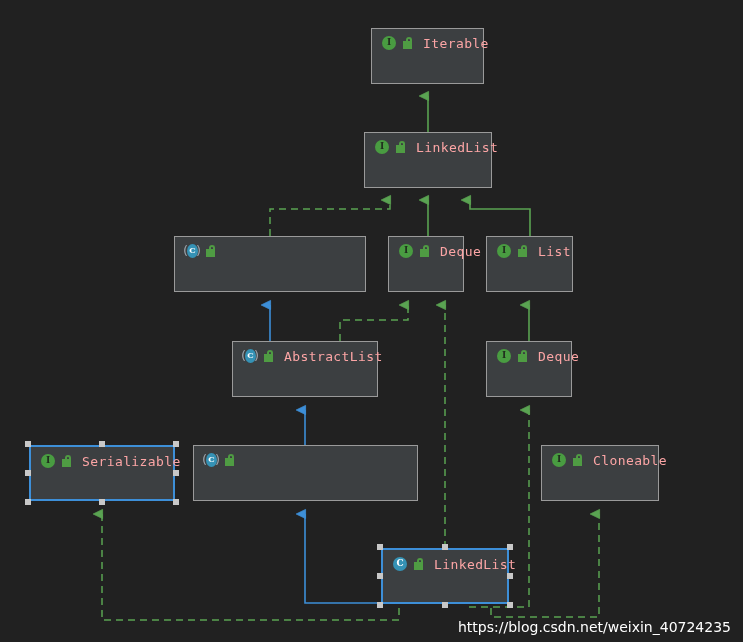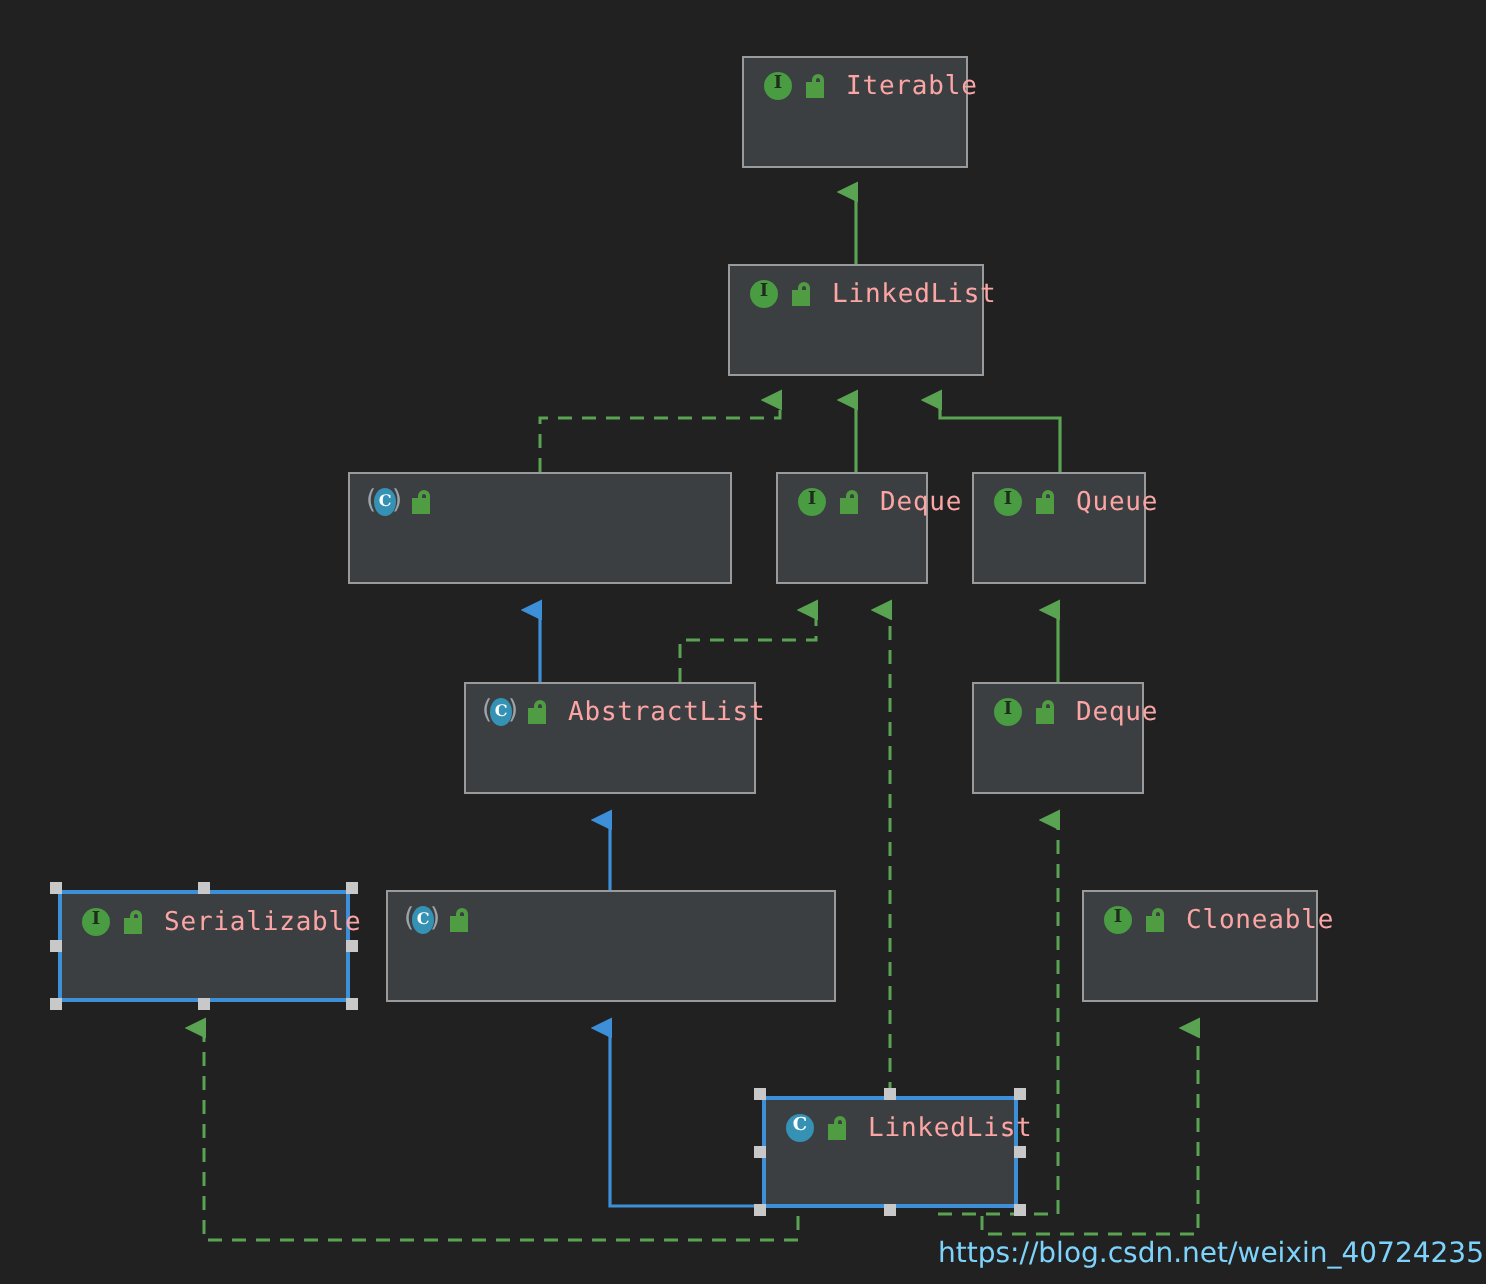--- a/index.html
+++ b/index.html
@@ -147,23 +147,23 @@
   .handle {
     position: absolute;
     width: 6px;
     height: 6px;
     background: #c8c8c8;
     z-index: 20;
   }
   
   #watermark {
     position: absolute;
-    right: 1px;
+    right: 12px;
     bottom: 7px;
-    color: #7dd3fc;
+    color: #ffffff;
     font-size: 14px;
     font-family: "DejaVu Sans", "Liberation Sans", sans-serif;
     z-index: 30;
     white-space: nowrap;
   }
 </style>
 </head>
 <body>
 
 <div id="canvas">
@@ -262,21 +262,21 @@
       <div class="node" style="left: 486px; top: 236px; width: 87px; height: 56px;">
         <div class="node-header">
           <span class="ic ic-interface">
             <span class="disc"></span>
             <span class="glyph">I</span>
           </span>
           <span class="ic-lock">
             <span class="shackle"></span>
             <span class="body"></span>
           </span>
-          <span class="node-label">Queue</span>
+          <span class="node-label">List</span>
         </div>
       </div>
       <div class="node" style="left: 232px; top: 341px; width: 146px; height: 56px;">
         <div class="node-header">
           <span class="ic ic-abstract">
             <span class="paren-l">(</span>
             <span class="disc"></span>
             <span class="glyph">C</span>
             <span class="paren-r">)</span>
           </span>

